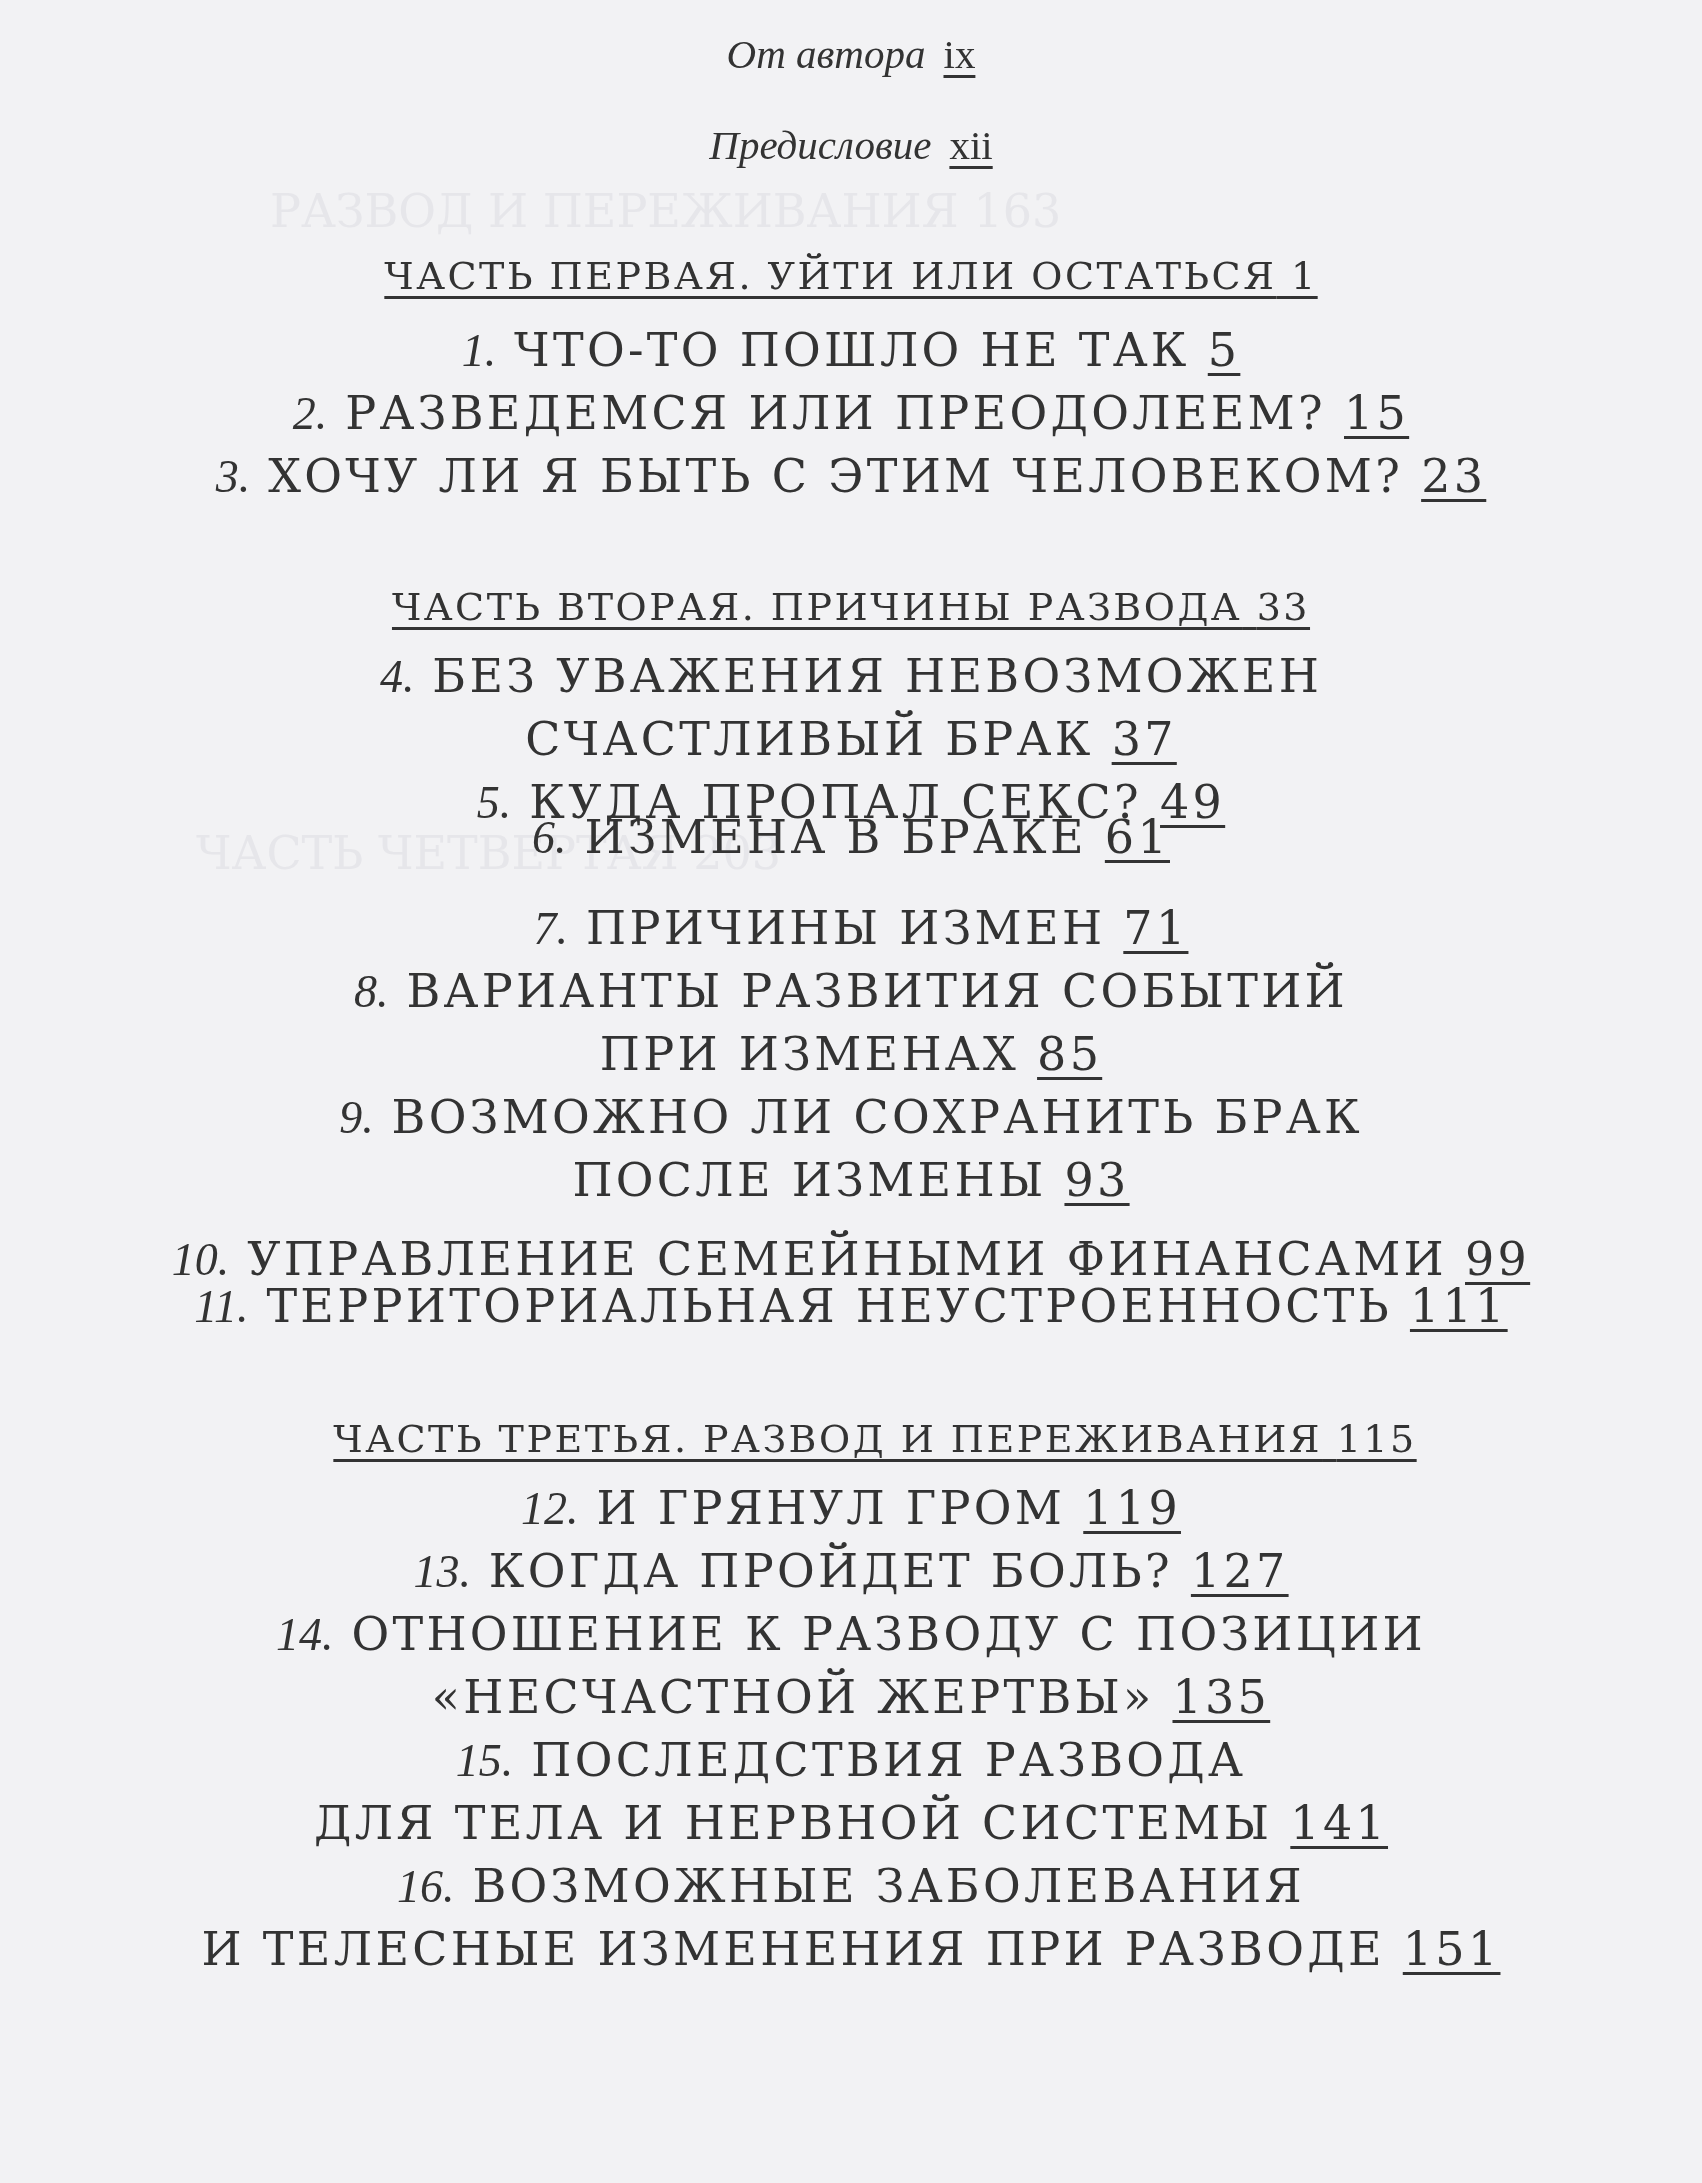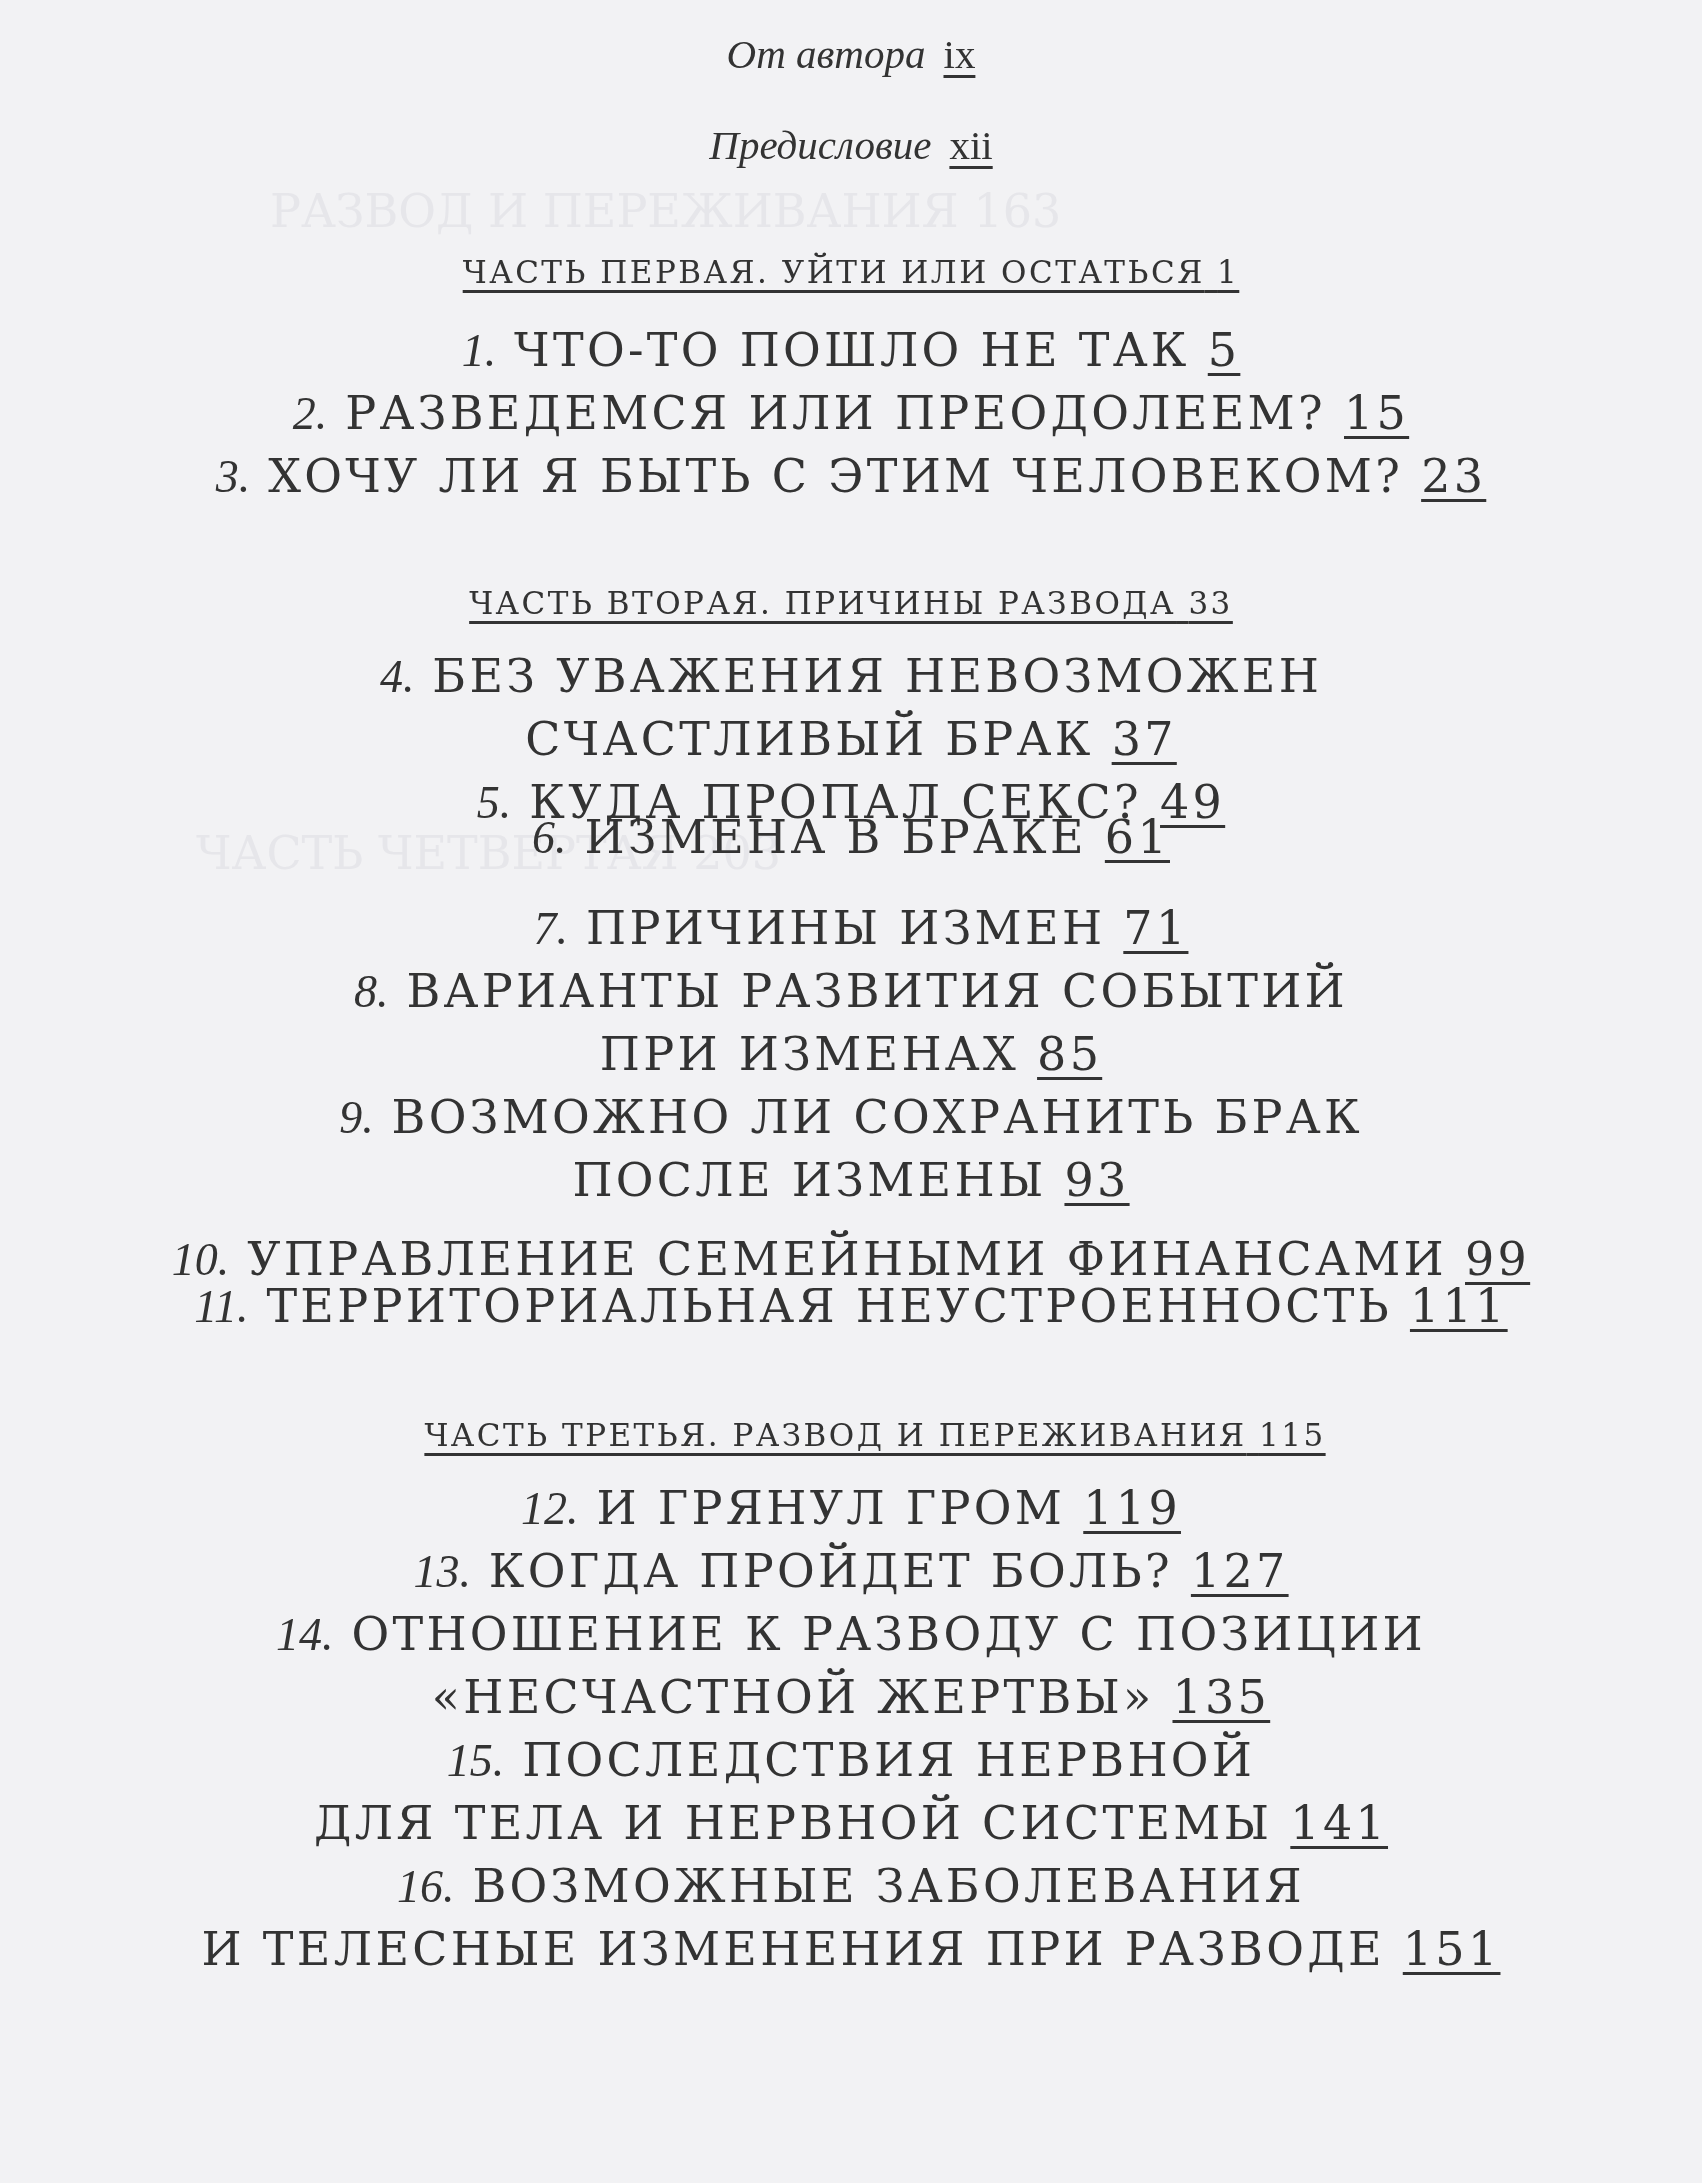--- a/index.html
+++ b/index.html
@@ -2,21 +2,21 @@
 <html style="font-size:13px"><head>
 <meta charset="utf-8">
 <style>
   html,body{margin:0;padding:0;}
   body{width:1702px;height:2183px;background:#f2f2f4;position:relative;overflow:hidden;
        font-family:"DejaVu Serif","Liberation Serif",serif;color:#333;}
   .toc{position:absolute;left:0;top:0;width:1702px;}
   .line{position:absolute;left:0;width:1702px;text-align:center;white-space:nowrap;}
   .pre{font-style:italic;font-size:41px;font-family:"Liberation Serif",serif;}
   .pn{text-decoration:underline;text-decoration-thickness:2.5px;text-underline-offset:6.5px;margin-left:18px;font-style:normal;}
-  .part{font-size:31px;letter-spacing:2.5px;text-decoration:underline;text-decoration-thickness:2.5px;text-underline-offset:7.4px;}
+  .part{font-size:38px;letter-spacing:2.5px;text-decoration:underline;text-decoration-thickness:2.5px;text-underline-offset:7.4px;}
   .ch{font-size:46px;letter-spacing:3.3px;}
   .num{font-style:italic;font-family:"Liberation Serif",serif;letter-spacing:0;}
   .ghost{position:absolute;color:#e6e6ea;font-size:46px;white-space:nowrap;z-index:0;}
   .fg{z-index:1;}
 </style>
 </head>
 <body>
 
 <div class="toc">
 
@@ -89,21 +89,21 @@
   <div class="line ch fg" style="top:1544px;">
     <span class="num">13.</span> <span>КОГДА ПРОЙДЕТ БОЛЬ?</span><span class="pn">127</span>
   </div>
   <div class="line ch fg" style="top:1607px;">
     <span class="num">14.</span> <span>ОТНОШЕНИЕ К РАЗВОДУ С ПОЗИЦИИ</span>
   </div>
   <div class="line ch fg" style="top:1670px;">
     <span>«НЕСЧАСТНОЙ ЖЕРТВЫ»</span><span class="pn">135</span>
   </div>
   <div class="line ch fg" style="top:1733px;">
-    <span class="num">15.</span> <span>ПОСЛЕДСТВИЯ НЕРВНОЙ</span>
+    <span class="num">15.</span> <span>ПОСЛЕДСТВИЯ РАЗВОДА</span>
   </div>
   <div class="line ch fg" style="top:1796px;">
     <span>ДЛЯ ТЕЛА И НЕРВНОЙ СИСТЕМЫ</span><span class="pn">141</span>
   </div>
   <div class="line ch fg" style="top:1859px;">
     <span class="num">16.</span> <span>ВОЗМОЖНЫЕ ЗАБОЛЕВАНИЯ</span>
   </div>
   <div class="line ch fg" style="top:1922px;">
     <span>И ТЕЛЕСНЫЕ ИЗМЕНЕНИЯ ПРИ РАЗВОДЕ</span><span class="pn">151</span>
   </div>

